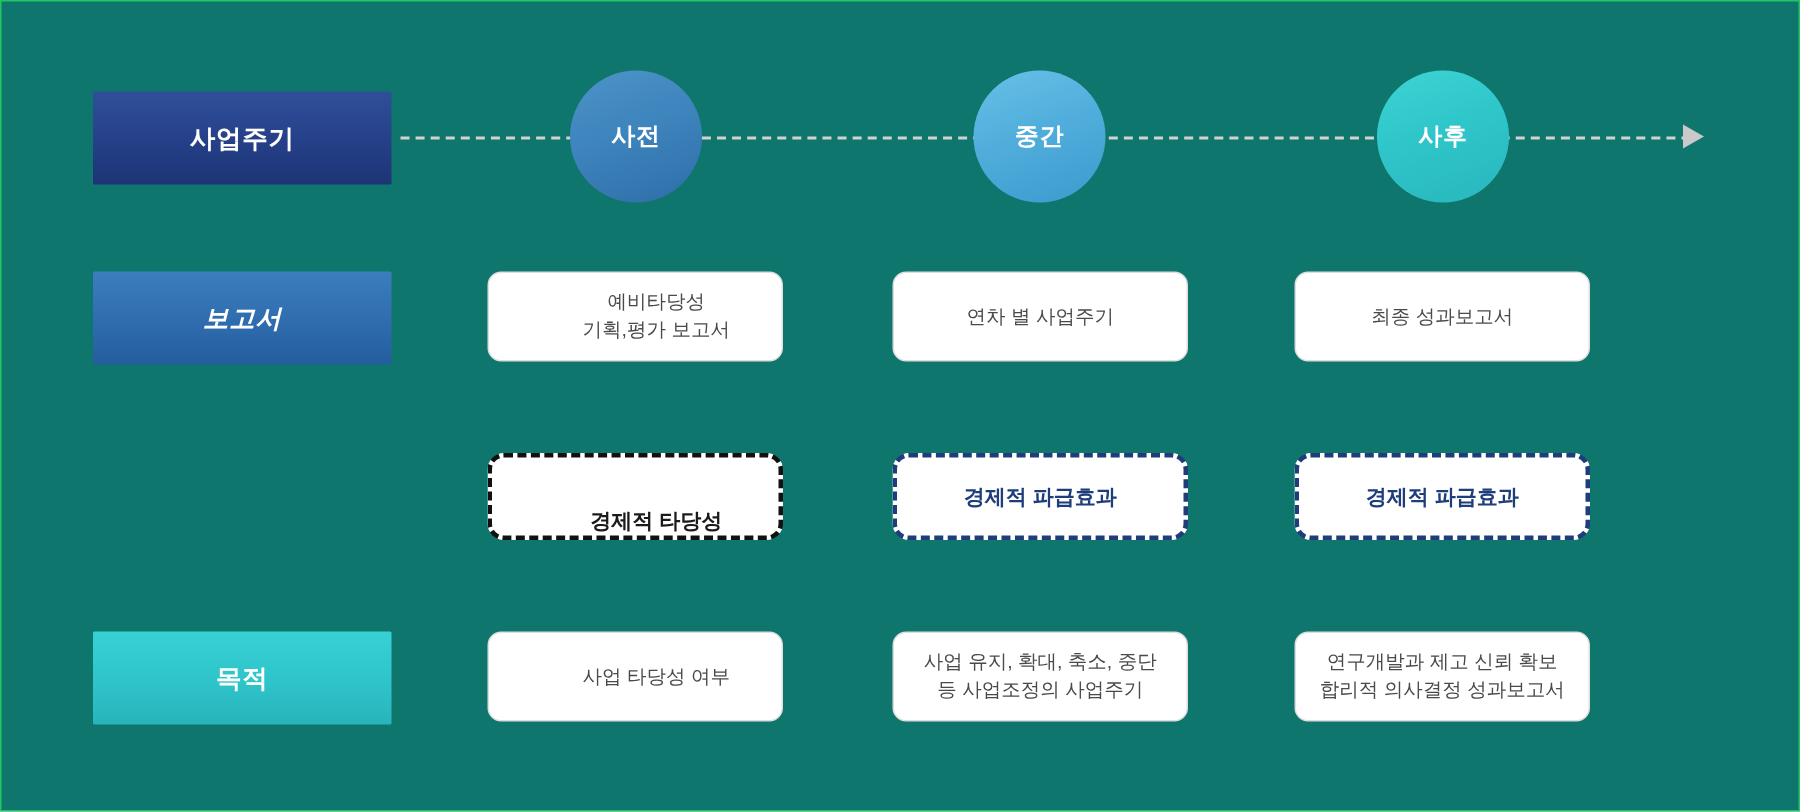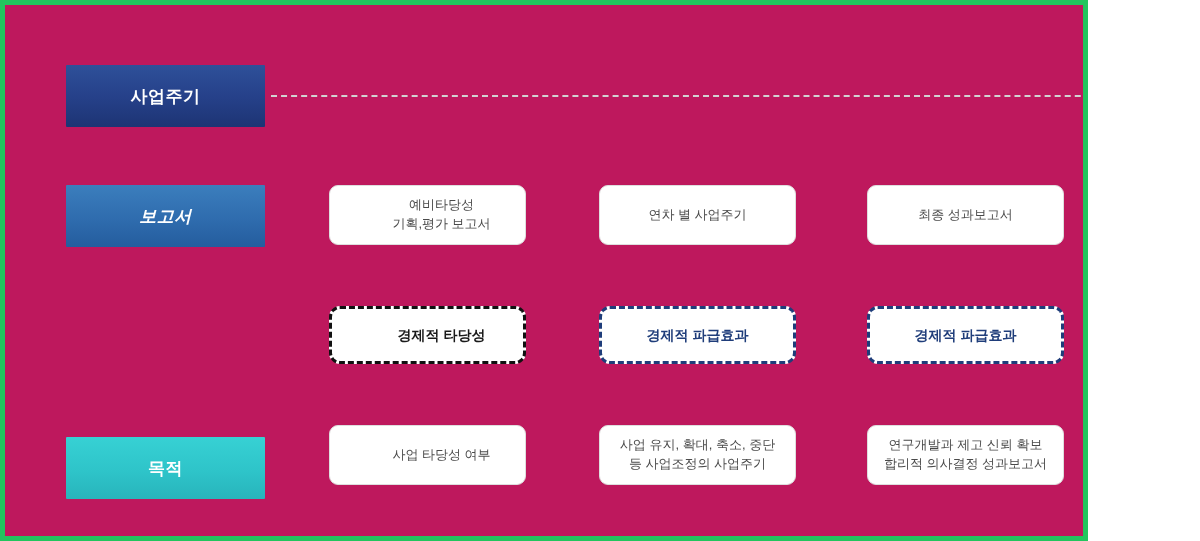--- a/index.html
+++ b/index.html
@@ -6,24 +6,24 @@
   html, body {
     margin: 0;
     padding: 0;
     background: #ffffff;
   }
   body {
     font-family: "Liberation Sans", "DejaVu Sans", sans-serif;
   }
   .canvas {
     position: relative;
-    width: 1088px;
+    width: 1200px;
     height: 541px;
-    background: #be185d;
-    border: 5px solid #22c55e;
+    background: #0f766e;
+    border: 1px solid #22c55e;
     box-sizing: border-box;
     overflow: hidden;
   }
 
   
   .row-label {
     position: absolute;
     left: 61px;
     width: 199px;
     height: 62px;
@@ -46,21 +46,20 @@
     background: linear-gradient(180deg, #3b7ebd 0%, #2f6cae 55%, #245d9e 100%);
     font-style: italic;
   }
   .row-label.lbl-econ {
     top: 300px;
     background: linear-gradient(180deg, #4cb6e2 0%, #41a7d8 55%, #3795cb 100%);
   }
   .row-label.lbl-purpose {
     top: 420px;
     background: linear-gradient(180deg, #37d1d4 0%, #2ec4c9 55%, #28b4bb 100%);
-    margin-top: 12px;
   }
 
   
   .timeline-line {
     position: absolute;
     top: 90px;
     left: 266px;
     width: 860px;
     height: 0;
     border-top: 2px dashed #d2d2d2;
@@ -140,20 +139,21 @@
     top: 301px;
     height: 58px;
     border-radius: 11px;
     background: #ffffff;
     font-size: 14px;
     font-weight: bold;
   }
   .row-econ .cell.dash-black {
     border: 3px dashed #111111;
     color: #1a1a1a;
+    align-items: flex-end;
   }
   .row-econ .cell.dash-navy {
     border: 3px dashed #1f3d7a;
     color: #1f3d7a;
   }
 
   .cell-text { display: block; white-space: pre-line; }
 </style>
 </head>
 <body>
@@ -166,20 +166,29 @@
   <div class="row-label lbl-report">
     <span class="cell-text">보고서</span>
   </div>
   <div class="row-label lbl-purpose">
     <span class="cell-text">목적</span>
   </div>
 
   <div class="timeline-line"></div>
   <div class="timeline-arrow"></div>
 
+  <div class="phase-circle p0">
+    <span class="cell-text">사전</span>
+  </div>
+  <div class="phase-circle p1">
+    <span class="cell-text">중간</span>
+  </div>
+  <div class="phase-circle p2">
+    <span class="cell-text">사후</span>
+  </div>
 
   <div class="row-report">
     <div class="cell c0">
       <span class="cell-text">예비타당성
 기획,평가 보고서</span>
     </div>
     <div class="cell c1">
       <span class="cell-text">연차 별 사업주기</span>
     </div>
     <div class="cell c2">

